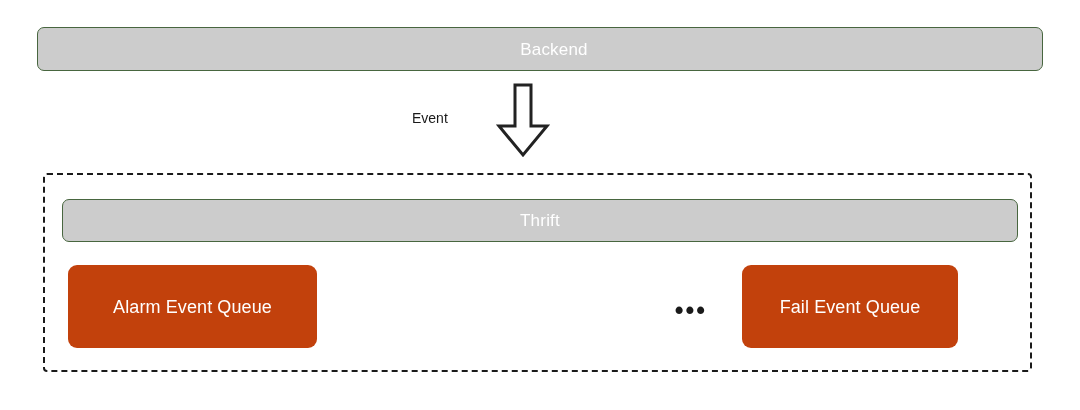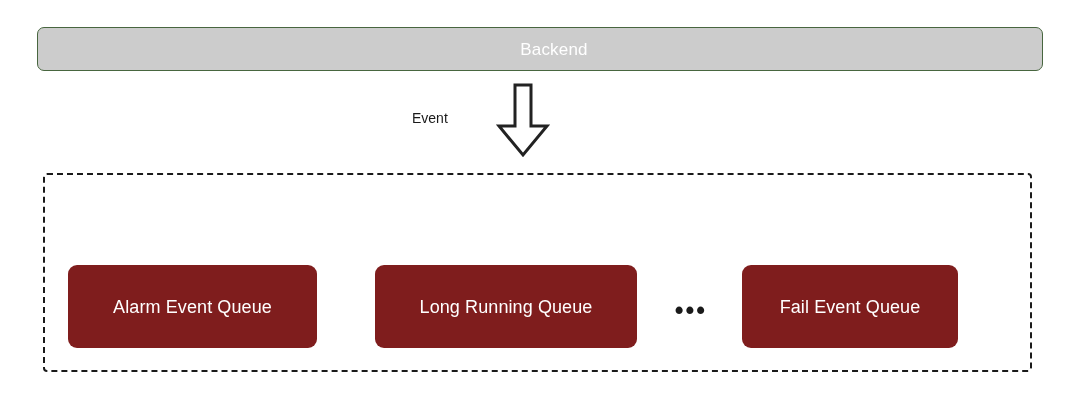--- a/index.html
+++ b/index.html
@@ -98,21 +98,21 @@
     letter-spacing: 0.2px;
     line-height: 1;
   }
 
   
   .queue-box {
     position: absolute;
     top: 265px;
     height: 83px;
     box-sizing: border-box;
-    background: #7f1d1d;
+    background: #c2410c;
     border-radius: 9px;
     display: flex;
     align-items: center;
     justify-content: center;
   }
   .queue-box.q0 { left: 68px;  width: 249px; }
   .queue-box.q1 { left: 375px; width: 262px; }
   .queue-box.q2 { left: 742px; width: 216px; }
 
   .queue-label {
@@ -150,28 +150,28 @@
   <div class="event-label">Event</div>
 
   <div class="event-arrow">
     <svg viewBox="0 0 58 76" width="58" height="76" aria-hidden="true">
       <polygon points="21,3 37,3 37,44 53,44 29,73 5,44 21,44" fill="#ffffff" stroke="#222222" stroke-width="3" stroke-linejoin="miter"></polygon>
     </svg>
   </div>
 
   <div class="dashed-container"></div>
 
+  <div class="thrift-box">
+    <span class="thrift-label">Thrift</span>
+  </div>
 
   <div class="queue-box q0">
     <span class="queue-label">Alarm Event Queue</span>
   </div>
 
-  <div class="queue-box q1">
-    <span class="queue-label">Long Running Queue</span>
-  </div>
 
   <div class="ellipsis">•••</div>
 
   <div class="queue-box q2">
     <span class="queue-label">Fail Event Queue</span>
   </div>
 
 </div>
 
 </body></html>

